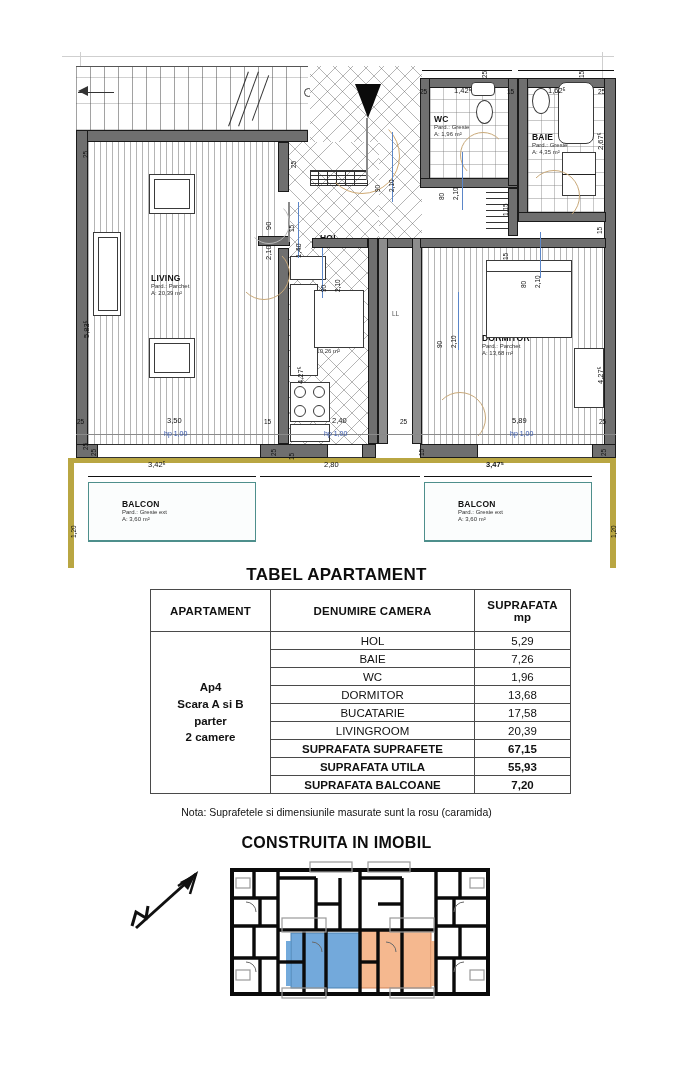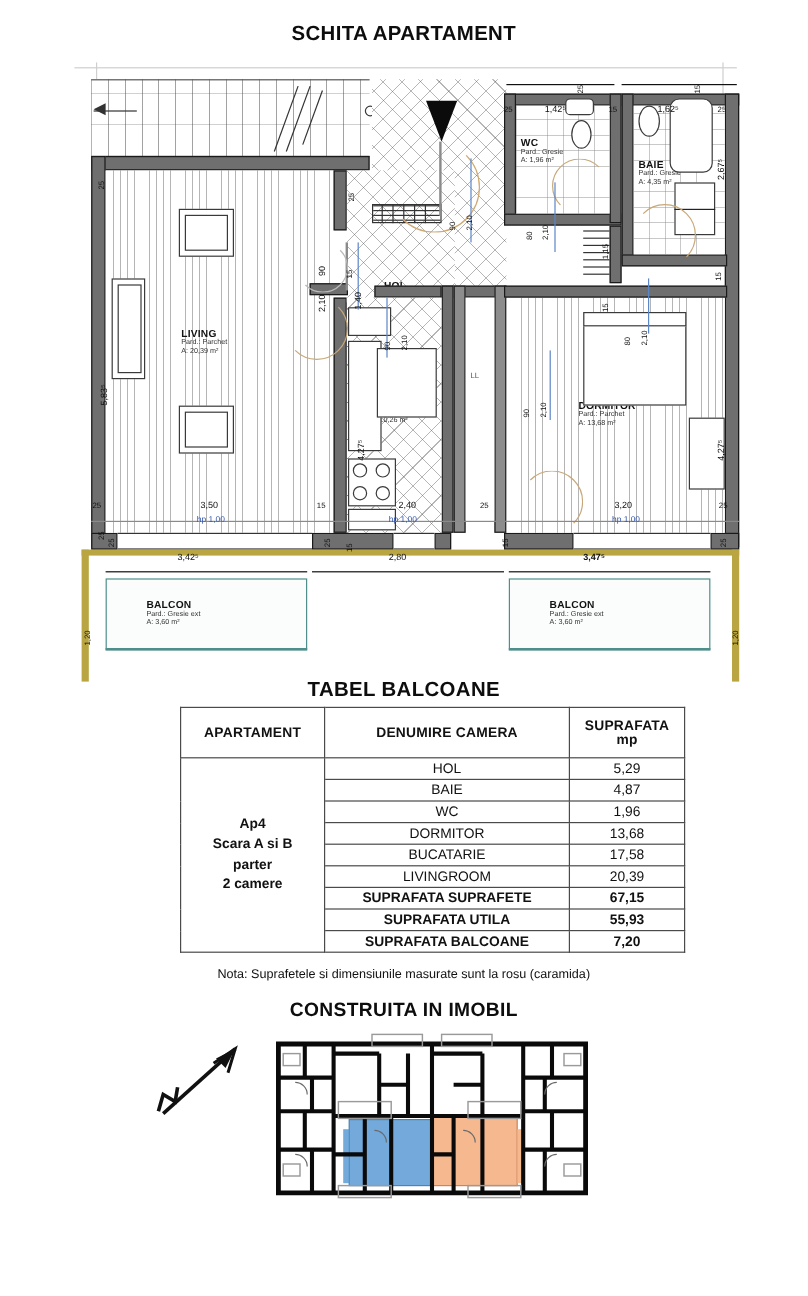--- a/index.html
+++ b/index.html
@@ -184,21 +184,20 @@
     position:absolute;
     left:126px; top:866px;
     width:86px; height:70px;
   }
 </style>
 </head>
 <body>
 
 <div id="page">
 
-  <div class="section-title" id="title-schita">SCHITA APARTAMENT</div>
 
   <div id="plan">
 
     <div class="frame-line" style="left:0; top:4px; width:552px; height:1px; background:#cfcfcf;"></div>
     <div class="frame-line" style="left:18px; top:0; width:1px; height:30px; background:#cfcfcf;"></div>
     <div class="frame-line" style="left:540px; top:0; width:1px; height:30px; background:#cfcfcf;"></div>
 
     <div class="hatch-terrace" style="position:absolute; left:14px; top:14px; width:232px; height:64px;"></div>
     <div class="thinline" style="left:14px; top:14px; width:232px; height:1px;"></div>
     <div class="thinline" style="left:14px; top:78px; width:232px; height:1px;"></div>
@@ -402,21 +401,21 @@
     <div class="dim small vert" style="left:548px; top:486px;">1,20</div>
 
     <div class="dim vert" style="left:234px; top:332px;">4,27⁵</div>
 
     <div class="dimline" style="left:14px; top:382px; width:540px; background:#8a8a8a;"></div>
     <div class="dim small" style="left:15px; top:366px;">25</div>
     <div class="dim" style="left:105px; top:364px;">3,50</div>
     <div class="dim small" style="left:202px; top:366px;">15</div>
     <div class="dim" style="left:270px; top:364px;">2,40</div>
     <div class="dim small" style="left:338px; top:366px;">25</div>
-    <div class="dim" style="left:450px; top:364px;">3,20</div>
+    <div class="dim" style="left:450px; top:364px;">5,89</div>
     <div class="dim small" style="left:537px; top:366px;">25</div>
 
     <div class="hp" style="left:102px; top:378px;">hp 1,00</div>
     <div class="hp" style="left:262px; top:378px;">hp 1,00</div>
     <div class="hp" style="left:448px; top:378px;">hp 1,00</div>
 
     <div class="dim small vert" style="left:28px; top:404px;">25</div>
     <div class="dim small vert" style="left:208px; top:404px;">25</div>
     <div class="dim small vert" style="left:538px; top:404px;">25</div>
 
@@ -456,21 +455,21 @@
     <div class="dim small vert" style="left:440px; top:208px;">15</div>
     <div class="dim small vert" style="left:226px; top:180px;">15</div>
     <div class="dim small vert" style="left:226px; top:408px;">15</div>
     <div class="dim small vert" style="left:356px; top:404px;">15</div>
     <div class="dim small vert" style="left:228px; top:116px;">25</div>
 
     <div class="dim small" style="left:330px; top:258px; color:#555;">LL</div>
 
   </div>
 
-  <div class="section-title" id="title-tabel">TABEL BALCOANE</div>
+  <div class="section-title" id="title-tabel">TABEL APARTAMENT</div>
 
   <div id="table-wrap">
     <table class="surf">
       <thead>
         <tr>
           <th>APARTAMENT</th>
           <th>DENUMIRE CAMERA</th>
           <th>
             <div>SUPRAFATA</div>
             <div>mp</div>
@@ -483,21 +482,21 @@
             <div>Ap4</div>
             <div>Scara A si B</div>
             <div>parter</div>
             <div>2 camere</div>
           </td>
           <td class="room">HOL</td>
           <td class="area">5,29</td>
         </tr>
         <tr>
           <td class="room">BAIE</td>
-          <td class="area">4,87</td>
+          <td class="area">7,26</td>
         </tr>
         <tr>
           <td class="room">WC</td>
           <td class="area">1,96</td>
         </tr>
         <tr>
           <td class="room">DORMITOR</td>
           <td class="area">13,68</td>
         </tr>
         <tr>

